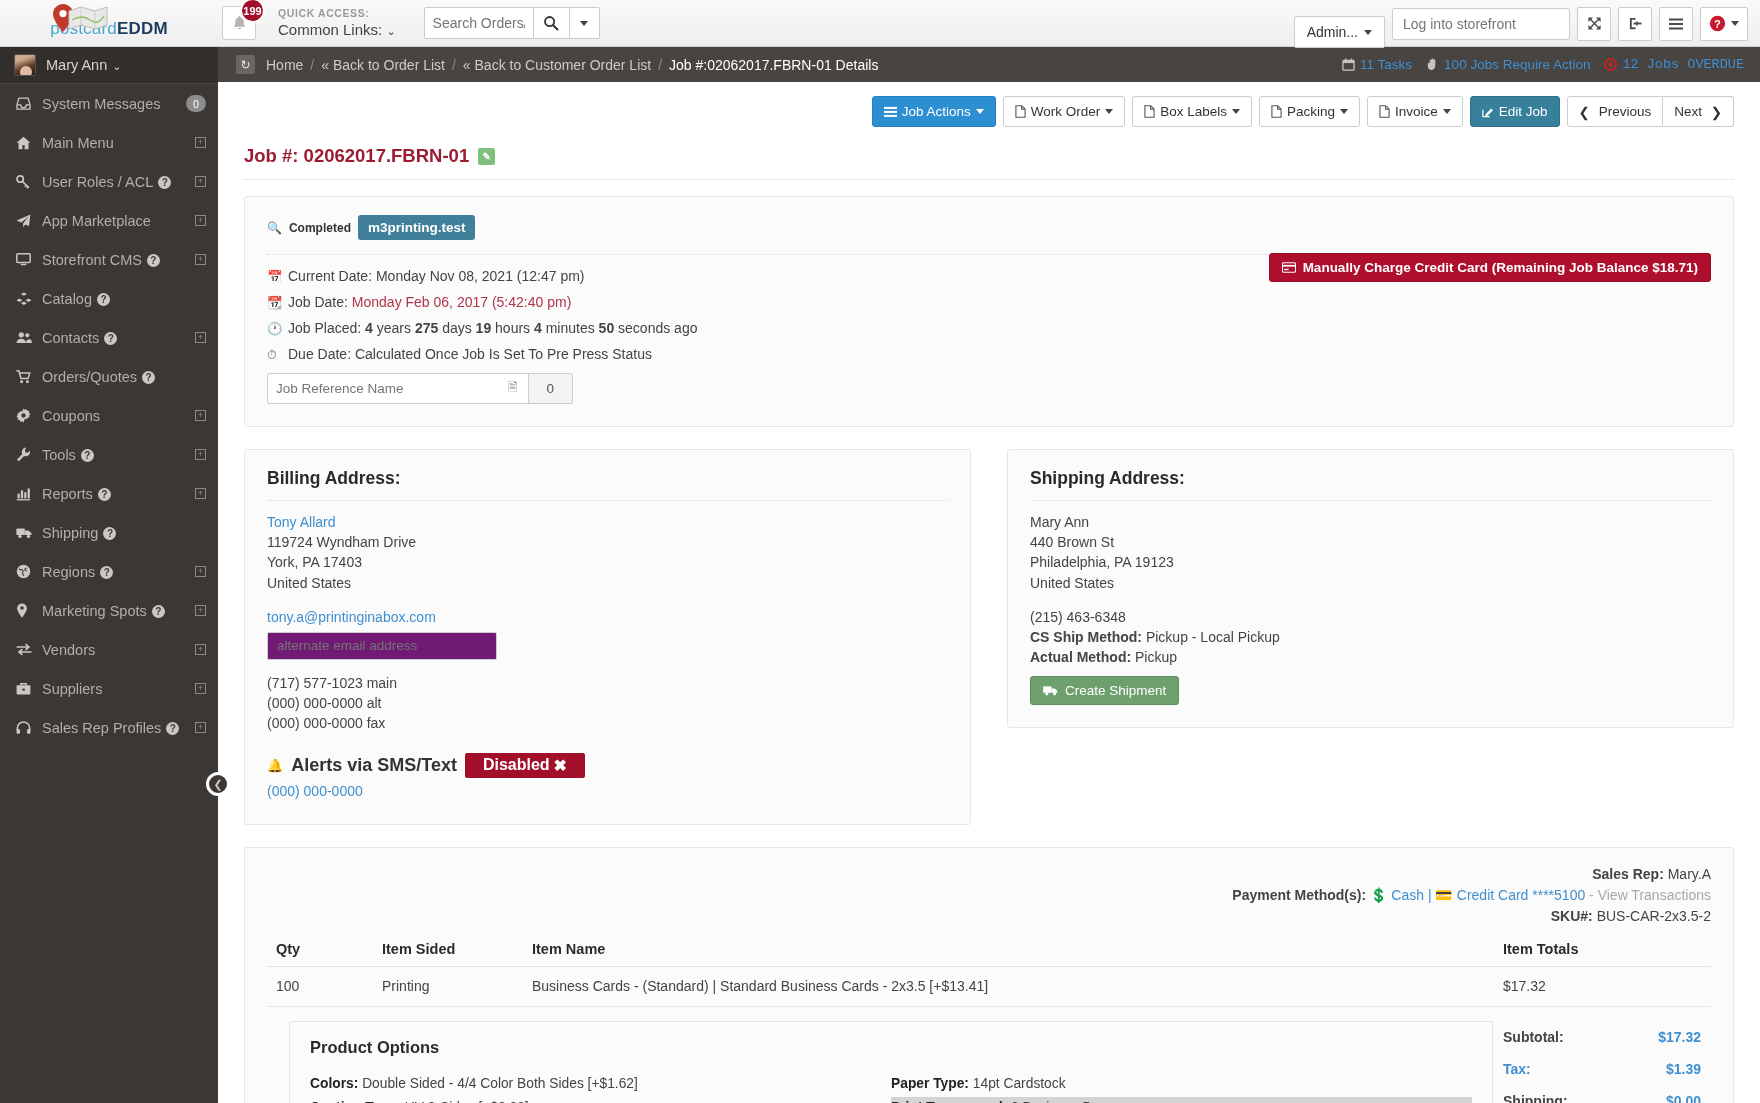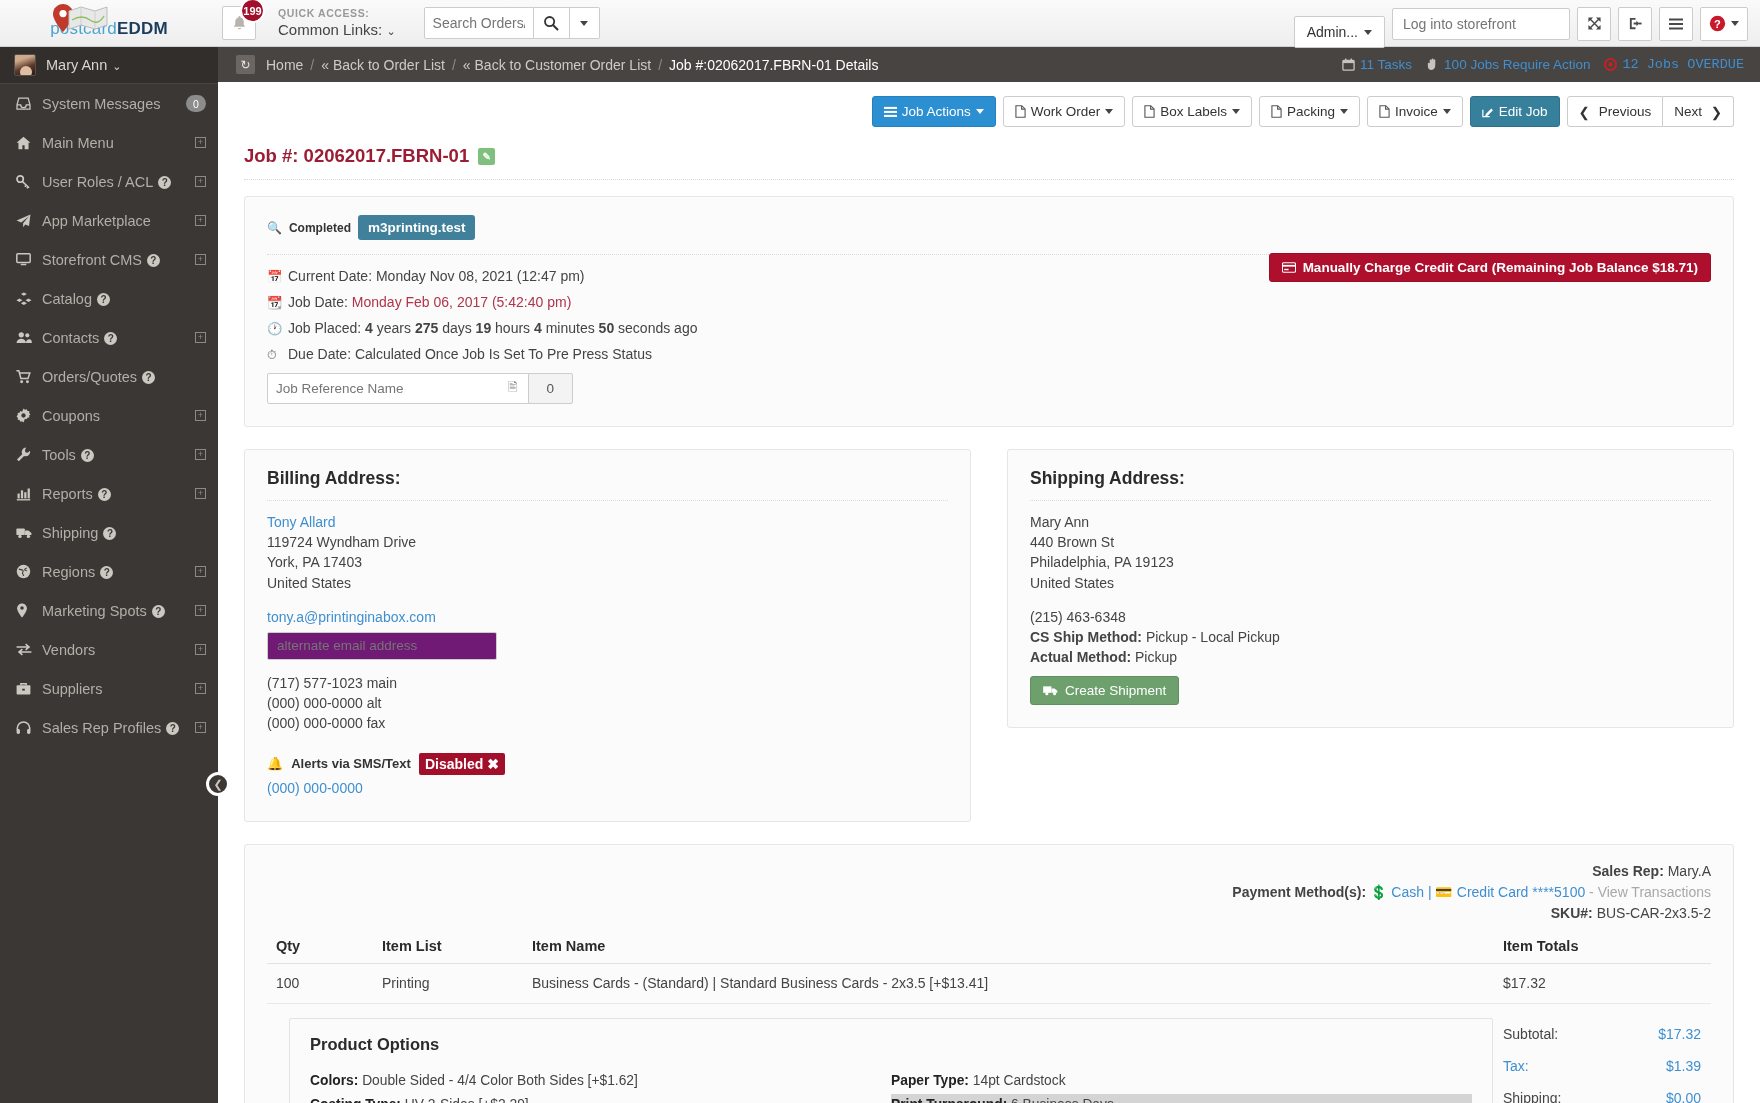--- a/index.html
+++ b/index.html
@@ -309,25 +309,25 @@
   .blue-link { color: #3f8fd0; }
   .gap-sm { height: 14px; }
   .alt-email {
     width: 230px; height: 28px;
     border: 1px solid #cdcdcd; background: #701a75;
     padding: 0 9px; font-size: 13.5px; color: #9a9a9a;
     border-radius: 2px; outline: none; margin-top: 4px;
     font-family: "Liberation Sans", sans-serif;
   }
   .alerts-row { display: flex; align-items: center; gap: 8px; margin-top: 4px; }
-  .alerts-lbl { font-weight: bold; font-size: 13px; color: #333; }
+  .alerts-lbl { font-weight: bold; font-size: 18px; color: #333; }
   .disabled-tag {
     background: #a10f2b; color: #fff;
-    font-size: 14px; font-weight: bold;
-    padding: 3px 6px; border-radius: 2px;
+    font-size: 16px; font-weight: bold;
+    padding: 3px 18px; border-radius: 2px;
     display: inline-flex; align-items: center; gap: 4px;
   }
   .create-ship-btn {
     background: #6ea06e; border: 1px solid #5e8f5e; color: #fff;
     font-size: 13.5px; height: 29px; padding: 0 12px;
     display: inline-flex; align-items: center; gap: 7px;
     border-radius: 3px; cursor: pointer; margin-top: 8px;
   }
   .kv-b { font-weight: bold; }
 
@@ -368,20 +368,21 @@
   .opt-line.hl { background: #d4d4d4; }
   .opt-line b { color: #222; }
   .totals {
     width: 218px; flex: 0 0 218px;
     padding: 14px 10px 0 10px;
   }
   .tot-row {
     display: flex; justify-content: space-between;
     font-size: 14px; color: #444;
     padding: 8px 0;
+    font-weight: bold;
   }
   .tot-val { color: #3f8fd0; }
   .taxlbl { color: #3f8fd0; }
 </style>
 </head>
 <body>
 
 <div class="topbar">
   <div class="logo-wrap">
     <svg class="logo-pin" viewBox="0 0 22 28">
@@ -858,21 +859,21 @@
         <a class="blue-link">Cash</a>
         <span class="blue-link">|</span>
         <span class="blue-link">💳</span>
         <a class="blue-link">Credit Card ****5100</a>
         <span class="muted">- View Transactions</span>
       </div>
       <div class="rep-line"><span class="kv-b">SKU#:</span> <span>BUS-CAR-2x3.5-2</span></div>
 
       <div class="items-head">
         <div class="c-qty">Qty</div>
-        <div class="c-type">Item List</div>
+        <div class="c-type">Item Sided</div>
         <div class="c-name">Item Name</div>
         <div class="c-tot">Item Totals</div>
       </div>
       <div class="items-row">
         <div class="c-qty">100</div>
         <div class="c-type">Printing</div>
         <div class="c-name">Business Cards - (Standard) | Standard Business Cards - 2x3.5 [+$13.41]</div>
         <div class="c-tot">$17.32</div>
       </div>
 

